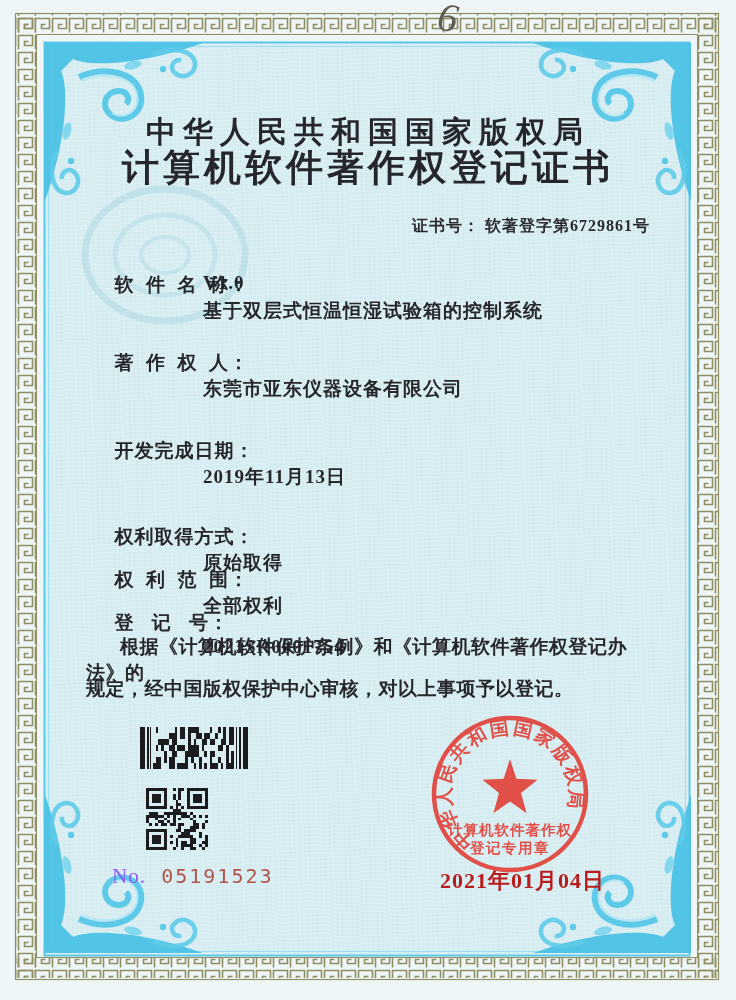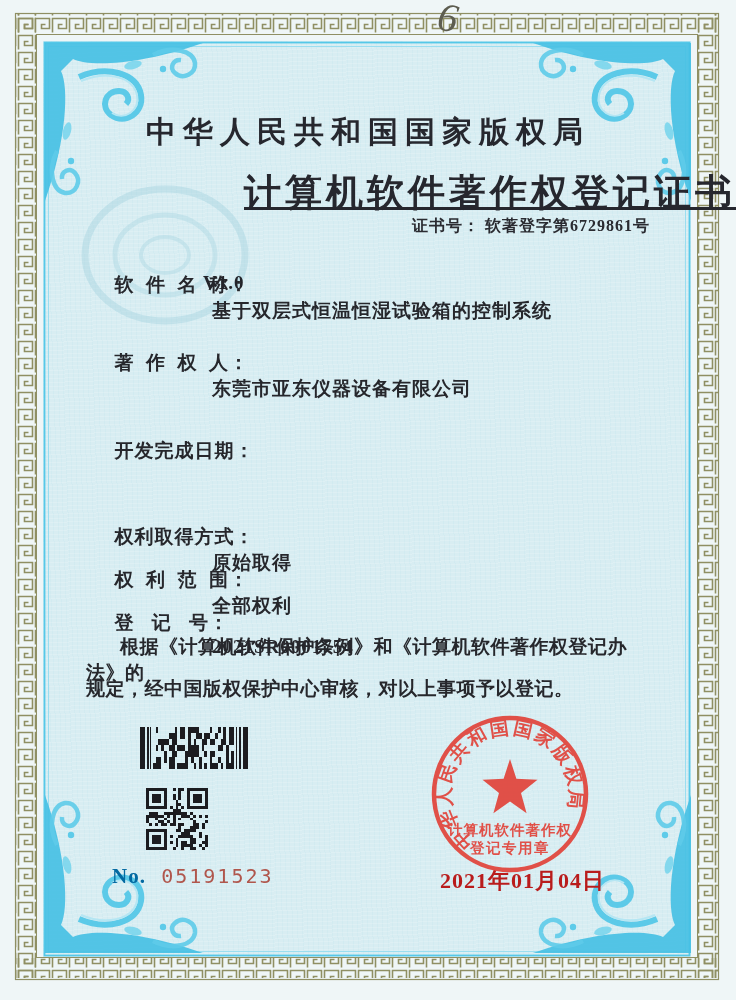--- a/index.html
+++ b/index.html
@@ -18,35 +18,35 @@
     z-index:0;
   }
   .frame-svg{position:absolute;left:0;top:0;z-index:1;}
   .content{position:absolute;left:0;top:0;width:736px;height:1000px;z-index:2;}
   .abs{position:absolute;}
   .authority{
     left:0;right:0;top:112px;text-align:center;
     font-size:30px;font-weight:700;letter-spacing:7px;color:#26272e;
   }
   .cert-title{
-    left:0;right:0;top:168px;text-align:right;
-    font-size:37px;font-weight:700;letter-spacing:4px;color:#26272e;text-decoration:underline;
+    left:0;right:0;top:143px;text-align:center;
+    font-size:37px;font-weight:700;letter-spacing:4px;color:#26272e;
   }
   .cert-no-line{
     right:86px;top:216px;font-size:16px;font-weight:700;letter-spacing:1px;color:#2a2b31;
   }
   .field-row{left:86px;font-size:19px;font-weight:700;color:#26272c;white-space:pre;}
   .field-label{display:inline-block;white-space:pre;letter-spacing:1px;}
-  .field-value{position:absolute;left:126px;white-space:pre;letter-spacing:1px;}
+  .field-value{position:absolute;left:117px;white-space:pre;letter-spacing:1px;}
   .value2{position:absolute;left:203px;font-size:19px;font-weight:700;letter-spacing:1px;}
   .statement{
     left:86px;width:568px;font-size:19px;font-weight:600;color:#26272c;letter-spacing:0.5px;
   }
   .no-line{left:112px;top:864px;font-size:21px;}
-  .no-label{font-weight:700;color:#0369a1;letter-spacing:1px;margin-top:24px;}
+  .no-label{font-weight:400;color:#8b5cf6;letter-spacing:1px;margin-top:24px;}
   .no-value{
     font-family:"DejaVu Sans Mono","Liberation Mono",monospace;
     color:#b0564c;font-size:20px;letter-spacing:2px;margin-left:10px;
   }
   .issue-date{left:440px;top:866px;font-size:22px;font-weight:700;letter-spacing:1px;color:#b91c1c;}
   .handwritten{
     left:438px;top:-6px;font-size:40px;font-style:italic;font-weight:400;
     color:#5d5d50;transform:rotate(10deg);z-index:3;
   }
   .seal-wrap{left:424px;top:708px;width:172px;height:172px;z-index:3;}
@@ -119,20 +119,21 @@
     </div>
     <div class="abs value2" style="top:272px">V1.0</div>
 
     <div class="abs field-row" style="top:328px">
       <span class="field-label">著  作  权  人：</span>
       <span class="field-value">东莞市亚东仪器设备有限公司</span>
     </div>
 
     <div class="abs field-row" style="top:416px">
       <span class="field-label">开发完成日期：</span>
+      <span class="field-value">2019年11月13日</span>
     </div>
 
 
     <div class="abs field-row" style="top:502px">
       <span class="field-label">权利取得方式：</span>
       <span class="field-value">原始取得</span>
     </div>
 
     <div class="abs field-row" style="top:545px">
       <span class="field-label">权  利  范  围：</span>

